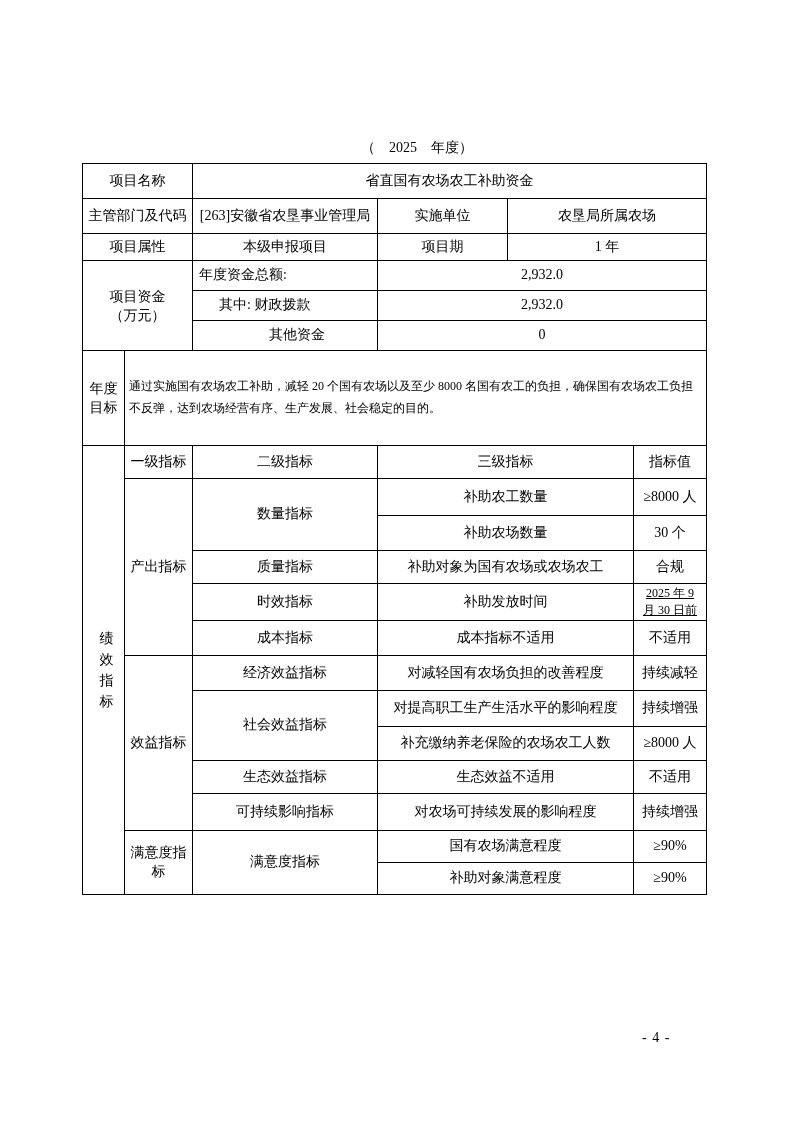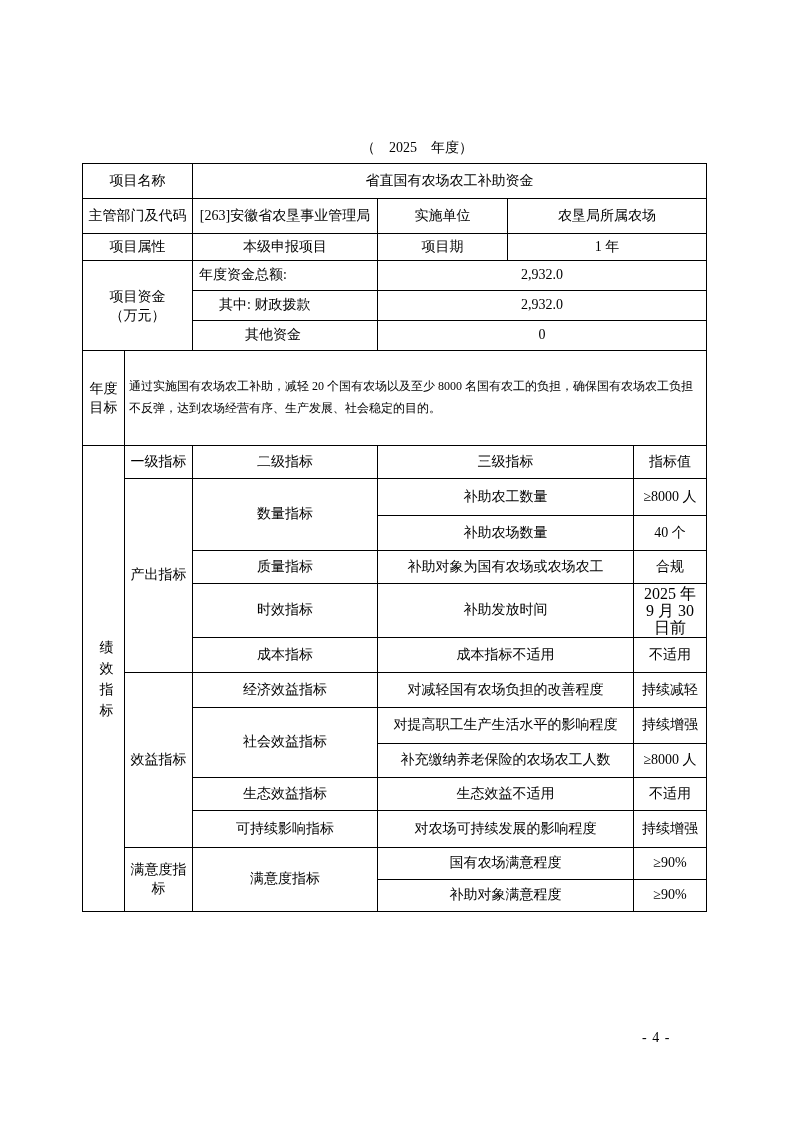--- a/index.html
+++ b/index.html
@@ -22,23 +22,23 @@
     width:624px; table-layout:fixed;
     border-collapse:collapse; border:1px solid #f9a8d4;
   }
   td {
     border:1px solid #000;
     font-size:14px; text-align:center; vertical-align:middle;
     padding:1px 3px; overflow:hidden; line-height:1.35;
   }
   td.lab-left   { text-align:left; padding-left:6px; }
   td.lab-mid    { text-align:left; padding-left:26px; }
-  td.lab-deep   { text-align:left; padding-left:52px; }
+  td.lab-deep   { text-align:left; padding-left:76px; }
   td.goal-cell  { text-align:left; font-size:12px; line-height:22px; padding:0 6px 2px 4px; }
-  td.val-date   { font-size:16px; line-height:17px; padding:1px 8px; }
+  td.val-date   { font-size:12px; line-height:17px; padding:1px 8px;text-decoration:underline; }
   .vtext  { width:15px; margin:0 auto; line-height:21px; word-break:break-all; text-align:center; }
   .wrap2  { width:30px; margin:0 auto; word-break:break-all; text-align:center; line-height:19px; }
   .stack div { line-height:19px; }
   .page-num {
     position:absolute; top:1030px; left:642px;
     font-size:14px; letter-spacing:1px;
   }
 </style>
 </head>
 <body>
@@ -110,21 +110,21 @@
     </tr>
 
     <tr style="height:37px">
       <td rowspan="5">产出指标</td>
       <td rowspan="2">数量指标</td>
       <td colspan="2">补助农工数量</td>
       <td>≥8000 人</td>
     </tr>
     <tr style="height:35px">
       <td colspan="2">补助农场数量</td>
-      <td>40 个</td>
+      <td>30 个</td>
     </tr>
     <tr style="height:33px">
       <td>质量指标</td>
       <td colspan="2">补助对象为国有农场或农场农工</td>
       <td>合规</td>
     </tr>
     <tr style="height:37px">
       <td>时效指标</td>
       <td colspan="2">补助发放时间</td>
       <td class="val-date">2025 年 9 月 30 日前</td>

